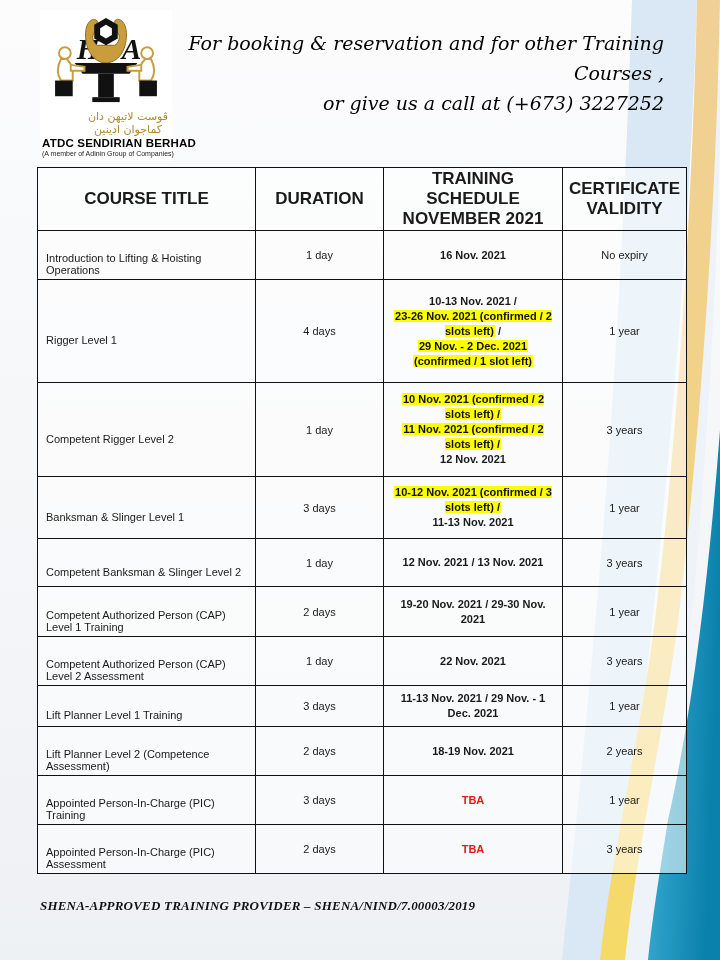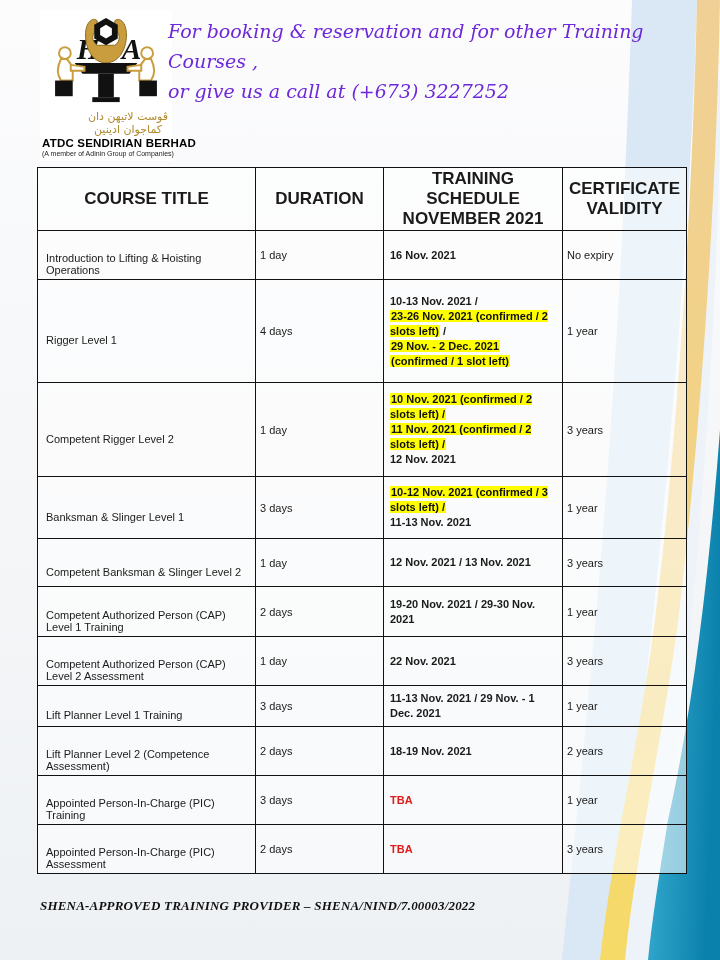--- a/index.html
+++ b/index.html
@@ -8,34 +8,34 @@
   .bg-svg{position:absolute;left:0;top:0;z-index:0;}
 
   
   .logo-block{position:absolute;left:40px;top:10px;width:128px;z-index:2;
     background:#fff;padding:2px 2px 4px 2px;text-align:center;}
   .jawi{font-family:"DejaVu Sans",sans-serif;color:#b08a2e;font-size:11px;line-height:13px;direction:rtl;margin-left:44px;}
   .org-name{font-size:11.5px;font-weight:bold;color:#000;letter-spacing:.2px;margin-top:1px;white-space:nowrap;}
   .org-sub{font-size:7px;color:#222;margin-top:1px;white-space:nowrap;}
 
   
-  .contact{position:absolute;left:168px;top:16px;width:496px;z-index:2;
-    text-align:left;font-family:"DejaVu Serif",serif;font-style:italic;
-    color:#6d28d9;font-size:19px;line-height:30px;}
+  .contact{position:absolute;left:168px;top:28px;width:496px;z-index:2;
+    text-align:right;font-family:"DejaVu Serif",serif;font-style:italic;
+    color:#000000;font-size:19px;line-height:30px;}
 
   
   table.courses{position:absolute;left:37px;top:167px;z-index:2;
     border-collapse:collapse;table-layout:fixed;width:649px;}
   table.courses th,table.courses td{border:1.5px solid #111;
     font-size:11px;color:#1a1a1a;vertical-align:middle;
     background:rgba(255,255,255,0.55);overflow:hidden;}
   table.courses th{font-weight:bold;text-align:center;white-space:pre-line;font-size:17px;}
   td.course{text-align:left;padding:21px 6px 3px 8px;}
-  td.duration,td.validity{padding:2px 4px;}
-  td.schedule{text-align:left;font-weight:bold;padding:3px 6px;line-height:15px;}
+  td.duration,td.validity{text-align:center;padding:2px 4px;}
+  td.schedule{text-align:center;font-weight:bold;padding:3px 6px;line-height:15px;}
   td.schedule .sched-line{display:block;}
   mark.hl{background:#ffff00;color:#111;padding:0 1px;}
   .tba{color:#e01b1b;}
 
   
   .footer{position:absolute;left:40px;top:898px;z-index:2;
     font-family:"Liberation Serif",serif;font-weight:bold;font-style:italic;
     font-size:13px;color:#111;letter-spacing:.2px;}
 </style>
 </head>
@@ -208,14 +208,14 @@
           <td class="course">Appointed Person-In-Charge (PIC) Assessment</td>
           <td class="duration">2 days</td>
           <td class="schedule">
             <span class="sched-line"><span class="tba">TBA</span></span>
           </td>
           <td class="validity">3 years</td>
         </tr>
       </tbody>
   </table>
 
-  <div class="footer">SHENA-APPROVED TRAINING PROVIDER – SHENA/NIND/7.00003/2022</div>
+  <div class="footer">SHENA-APPROVED TRAINING PROVIDER – SHENA/NIND/7.00003/2019</div>
 </div>
 
 </body></html>

